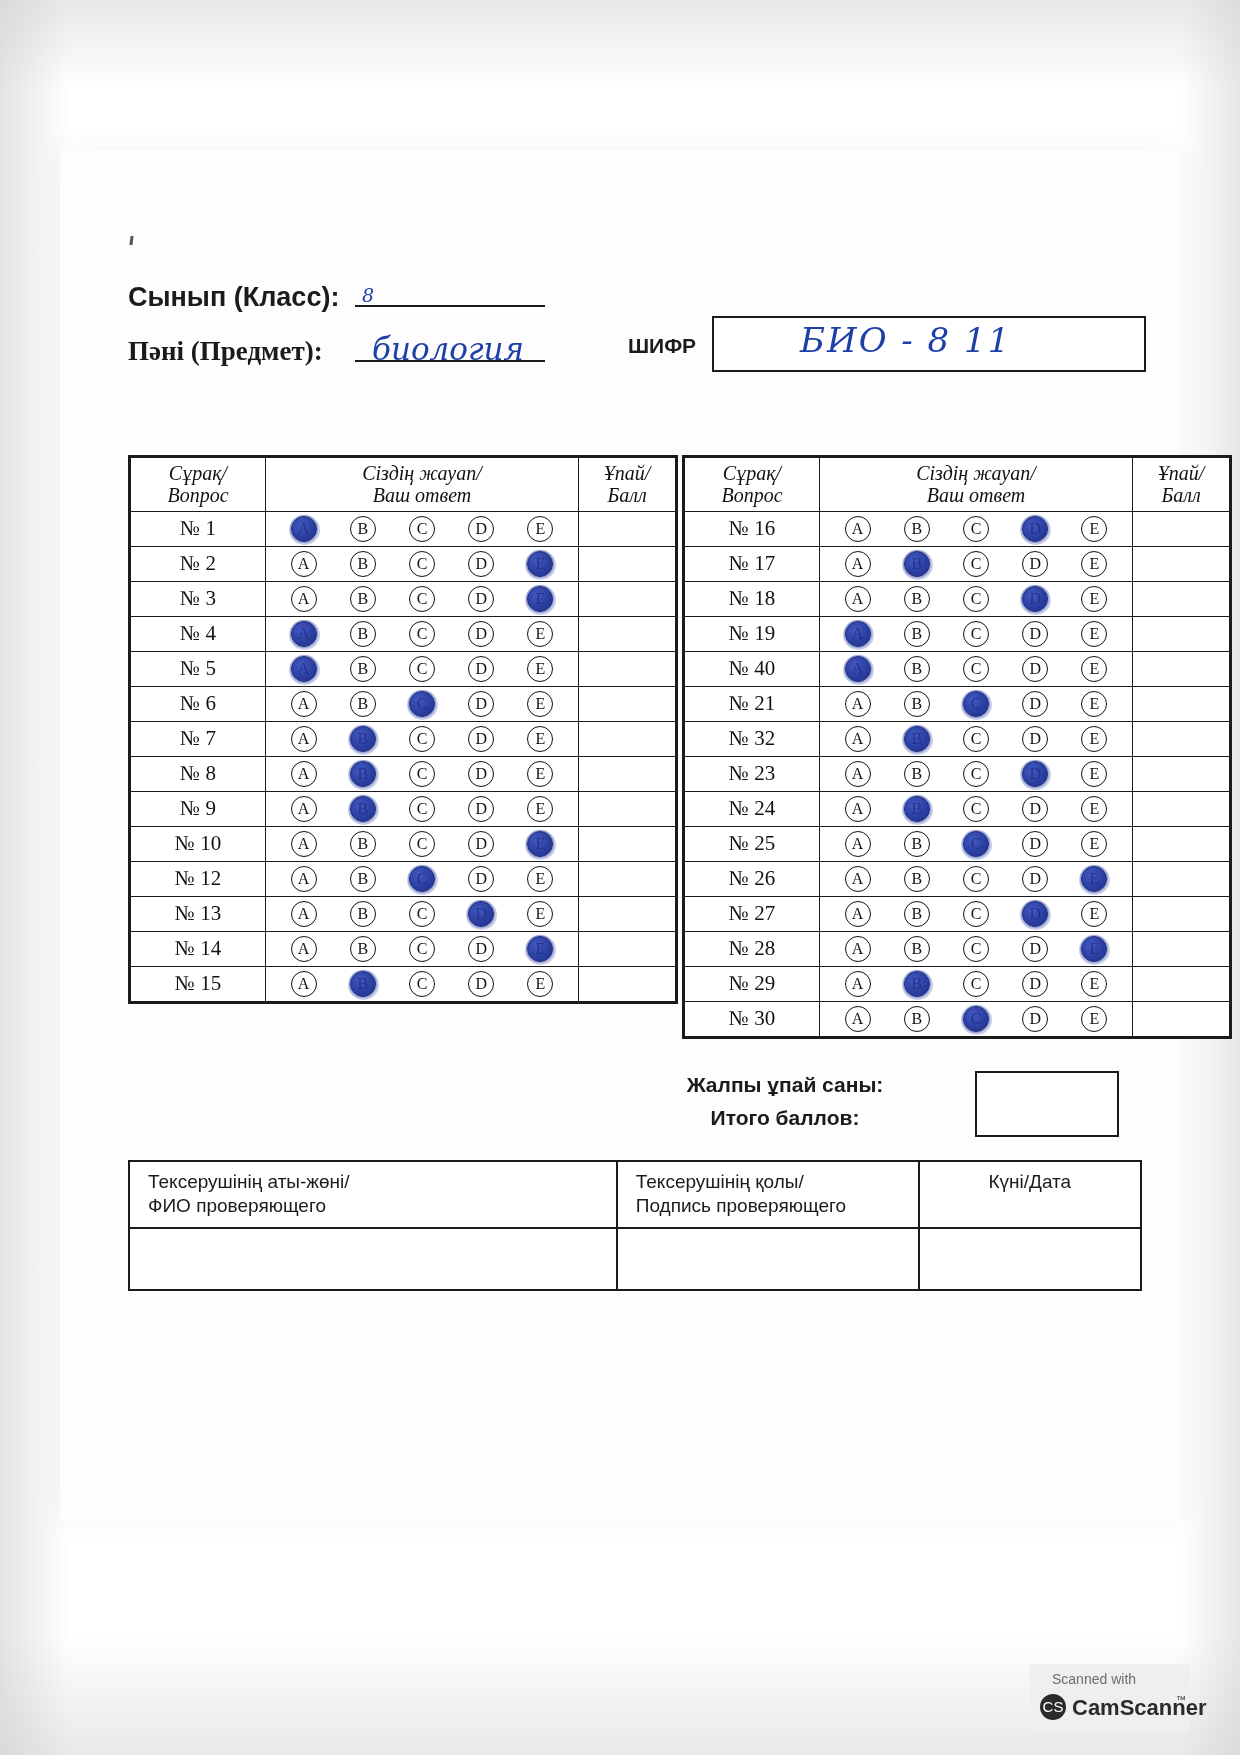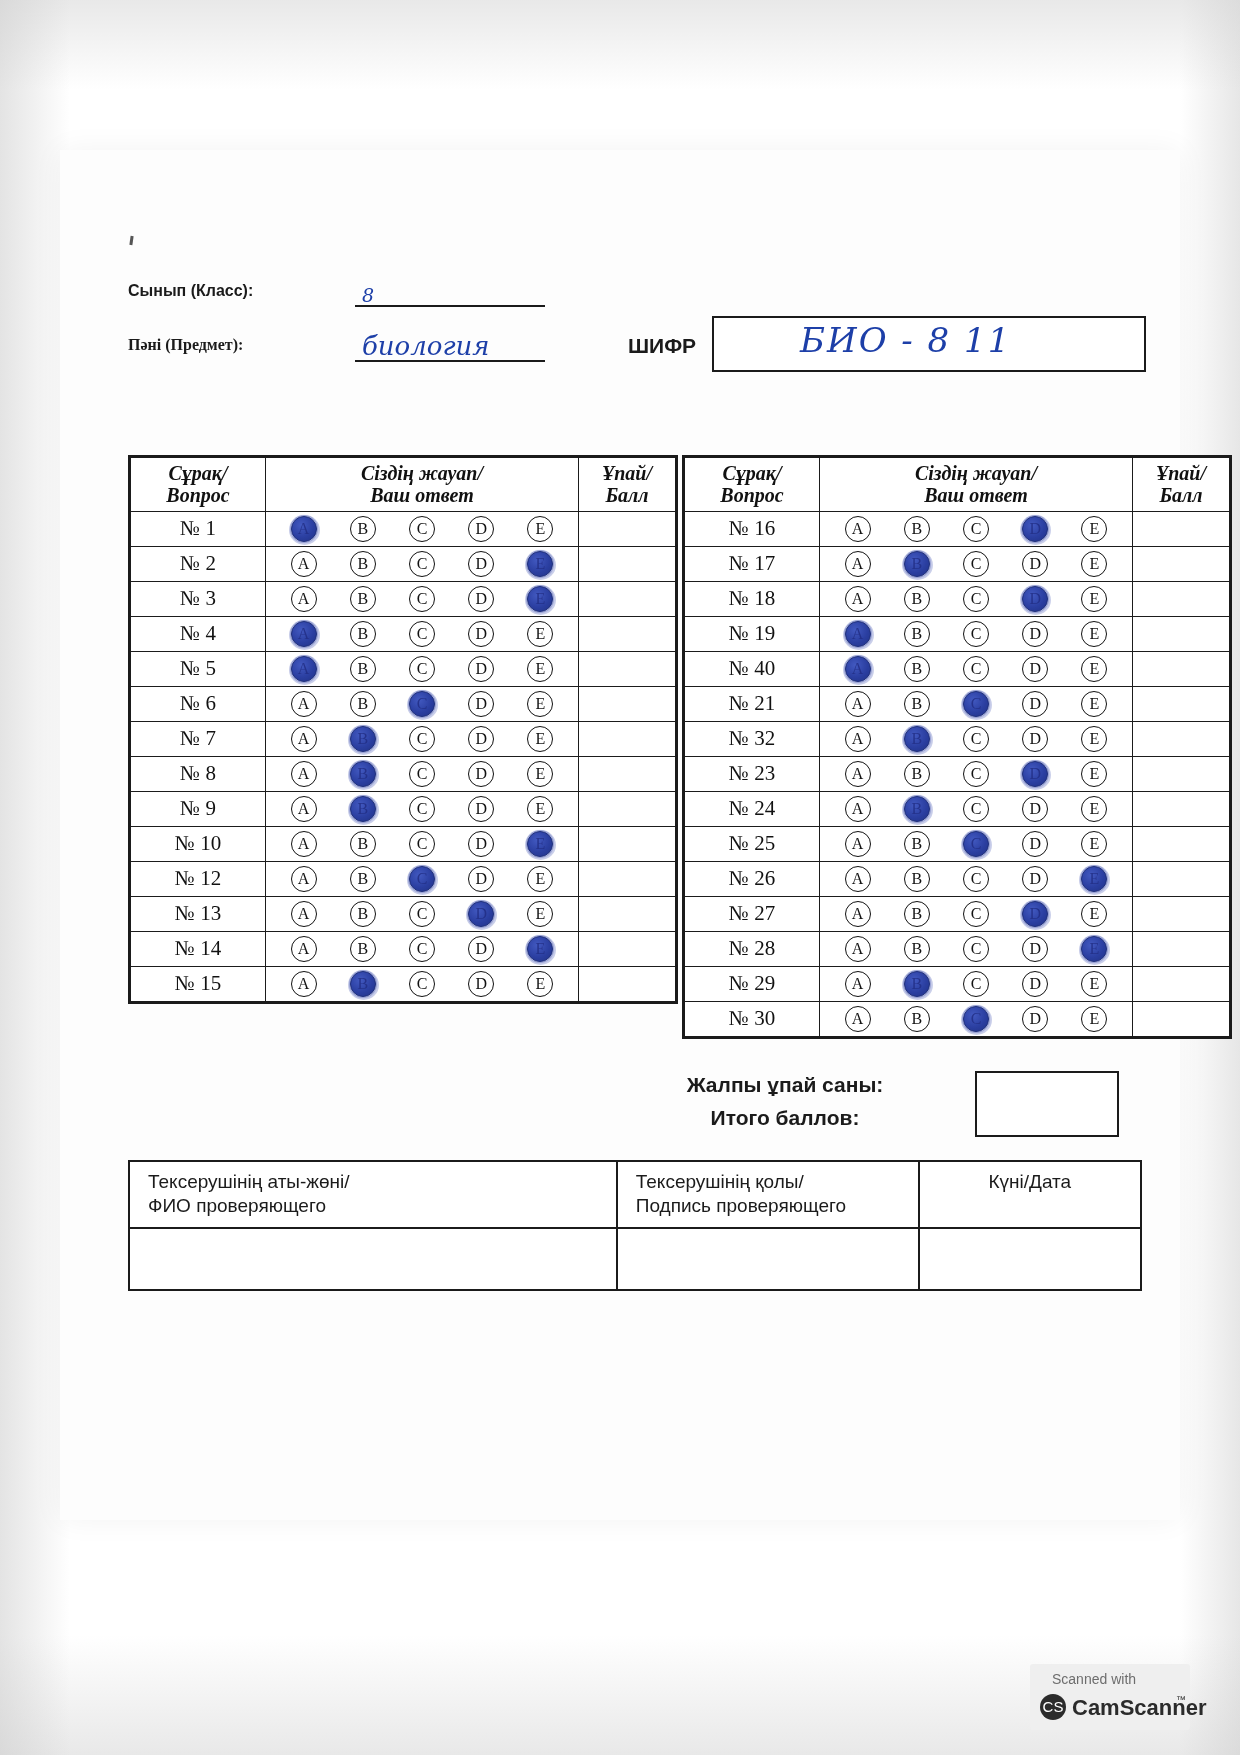--- a/index.html
+++ b/index.html
@@ -45,39 +45,39 @@
     height: 9px;
     background: #555;
     transform: rotate(8deg);
   }
 
   
   .hdr {
     position: absolute;
     left: 128px;
     top: 282px;
-    font-size: 16px;
+    font-size: 27px;
     font-weight: bold;
     color: #1b1b1b;
   }
   .hdr2 { top: 336px; font-family: Liberation Serif, serif; }
   .hdr-line {
     position: absolute;
     border-bottom: 2px solid #1b1b1b;
   }
   .l1 { left: 355px; top: 305px; width: 190px; }
   .l2 { left: 355px; top: 360px; width: 190px; }
   .hand {
     position: absolute;
     font-family: "DejaVu Serif", serif;
     font-style: italic;
     color: #1d3fa8;
   }
   .hand-class { left: 362px; top: 284px; font-size: 19px; }
-  .hand-subject { left: 362px; top: 331px; font-size: 26px; }
+  .hand-subject { left: 372px; top: 331px; font-size: 31px; }
 
   .shifr-label {
     position: absolute;
     left: 628px;
     top: 334px;
     font-size: 21px;
     font-weight: bold;
     color: #1b1b1b;
   }
   .shifr-box {
@@ -109,21 +109,21 @@
   table.ans {
     border-collapse: collapse;
     font-family: "Liberation Serif", serif;
   }
   table.ans th, table.ans td {
     border: 1px solid #1b1b1b;
     padding: 0;
   }
   table.ans thead th {
     font-style: italic;
-    font-weight: bold;
+    font-weight: normal;
     font-size: 20px;
     line-height: 1.12;
     padding: 4px 6px;
     text-align: center;
     color: #111;
   }
   .col-q  { width: 122px; }
   .col-a  { width: 300px; }
   .col-s  { width: 84px;  }
   .qcell {

